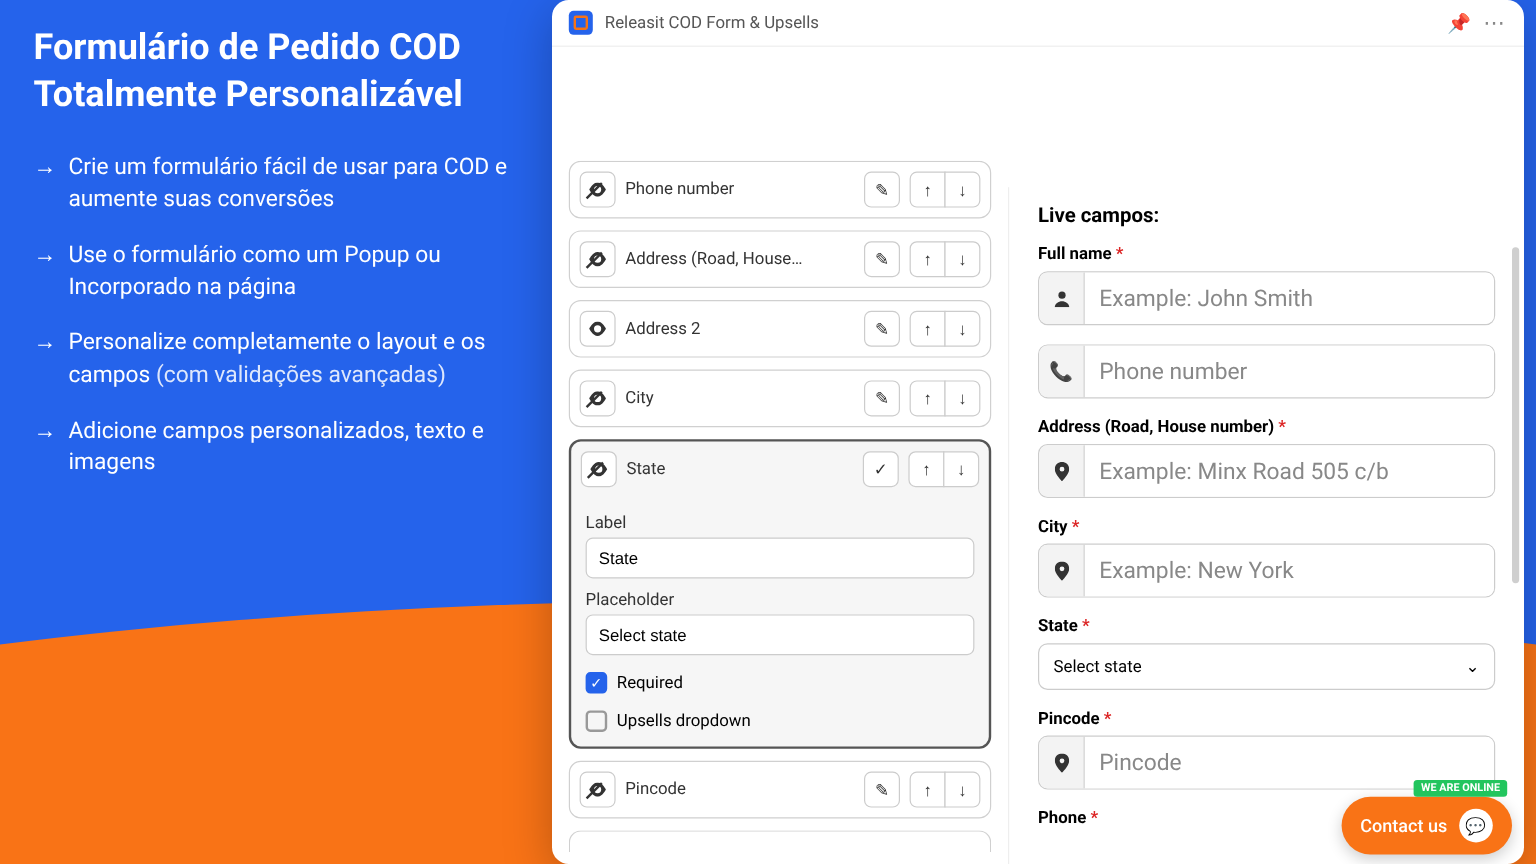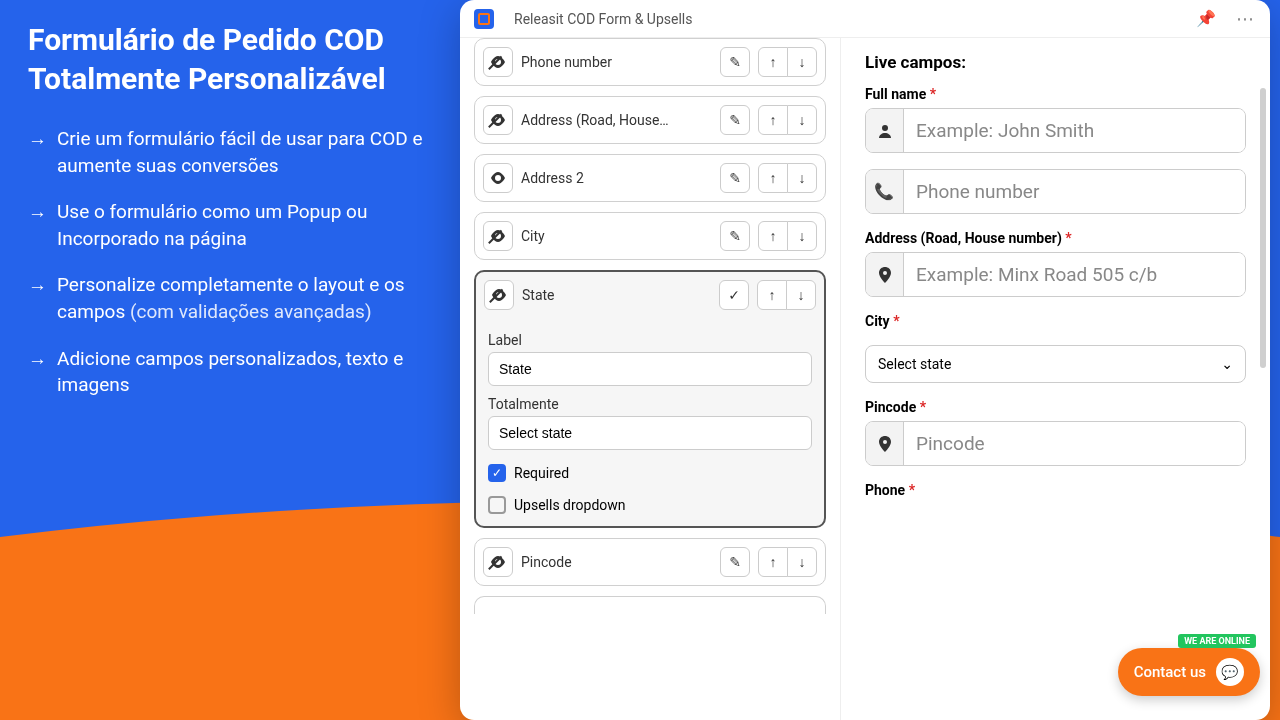--- a/index.html
+++ b/index.html
@@ -4,27 +4,27 @@
 <style>
 * { box-sizing: border-box; margin: 0; padding: 0; }
 body { font-family: -apple-system, BlinkMacSystemFont, 'Segoe UI', Roboto, sans-serif; width: 1280px; height: 720px; overflow: hidden; position: relative; background: #2563eb; }
 .bg-wave { position: absolute; bottom: 0; left: 0; width: 100%; height: 220px; background: #f97316; border-radius: 50% 50% 0 0 / 100% 100% 0 0; transform: scaleX(1.8); }
 .sidebar { position: absolute; left: 28px; top: 20px; width: 400px; color: #fff; }
 .sidebar h1 { font-size: 30px; font-weight: 700; line-height: 1.3; margin-bottom: 28px; }
 .feat { display: flex; align-items: flex-start; gap: 10px; margin-bottom: 20px; font-size: 19px; line-height: 1.4; }
 .feat .arrow { font-weight: 700; flex-shrink: 0; }
 .feat .dim { opacity: 0.85; }
 .app-window { position: absolute; left: 460px; top: 0; width: 810px; height: 720px; background: #fff; border-radius: 14px; box-shadow: 0 10px 40px rgba(0,0,0,0.25); display: flex; flex-direction: column; overflow: hidden; }
-.titlebar { display: flex; align-items: center; gap: 20px; padding: 8px 14px; border-bottom: 1px solid #eee; }
+.titlebar { display: flex; align-items: center; gap: 10px; padding: 8px 14px; border-bottom: 1px solid #eee; }
 .titlebar-icon { width: 20px; height: 20px; background: #2563eb; border-radius: 4px; position: relative; }
 .titlebar-icon::after { content: ""; position: absolute; left: 4px; top: 4px; width: 8px; height: 8px; border: 2px solid #f97316; border-radius: 2px; }
 .titlebar-title { font-size: 14px; color: #555; flex: 1; }
 .pin { color: #f59e0b; font-size: 16px; }
 .dots { color: #888; font-size: 18px; letter-spacing: 2px; }
-.app-body { display: flex; flex: 1; overflow: hidden; }
+.app-body { display: flex; flex: 1; overflow: hidden; align-items: flex-end; }
 .editor { width: 380px; padding: 0 14px; overflow-y: auto; }
 .preview { flex: 1; padding: 14px 24px; border-left: 1px solid #eee; overflow-y: auto; position: relative; }
 .preview-scroll { position: absolute; right: 4px; top: 50px; width: 6px; height: 280px; background: #cfcfcf; border-radius: 3px; }
 .field-item { border: 1px solid #d0d0d0; border-radius: 10px; margin-bottom: 10px; background: #fff; }
 .field-head { display: flex; align-items: center; padding: 8px; gap: 8px; }
 .icon-btn { width: 30px; height: 30px; border: 1px solid #ccc; border-radius: 6px; display: flex; align-items: center; justify-content: center; background: #fff; cursor: pointer; font-size: 14px; color: #333; flex-shrink: 0; }
 .field-name { flex: 1; font-size: 14px; color: #333; white-space: nowrap; overflow: hidden; text-overflow: ellipsis; }
 .btn-group { display: flex; gap: 0; }
 .btn-group .icon-btn { border-radius: 0; margin-left: -1px; }
 .btn-group .icon-btn:first-child { border-radius: 6px 0 0 6px; margin-left: 0; }
@@ -39,21 +39,21 @@
 .chk.checked { background: #2563eb; border-color: #2563eb; color: #fff; font-size: 12px; }
 .preview h3 { font-size: 17px; font-weight: 700; margin-bottom: 14px; }
 .form-title { font-size: 20px; font-weight: 700; text-align: center; margin-bottom: 18px; }
 .form-group { margin-bottom: 16px; }
 .form-label { font-size: 14px; font-weight: 700; margin-bottom: 6px; }
 .req { color: #dc2626; }
 .input-wrap { display: flex; border: 1px solid #ccc; border-radius: 8px; overflow: hidden; }
 .input-addon { width: 38px; background: #f3f3f3; display: flex; align-items: center; justify-content: center; border-right: 1px solid #ccc; font-size: 16px; }
 .input-field { flex: 1; padding: 10px 12px; border: none; font-size: 19px; color: #888; background: #fff; }
 .select-wrap { border: 1px solid #ccc; border-radius: 8px; padding: 10px 12px; display: flex; justify-content: space-between; align-items: center; font-size: 14px; background: #fff; }
-.contact-btn { position: absolute; right: 20px; bottom: 24px; background: #f97316; color: #fff; padding: 10px 16px; border-radius: 24px; display: flex; align-items: center; gap: 10px; font-size: 15px; font-weight: 500; box-shadow: 0 4px 12px rgba(0,0,0,0.2); }
+.contact-btn { position: absolute; right: 20px; bottom: 8px; background: #f97316; color: #fff; padding: 10px 16px; border-radius: 24px; display: flex; align-items: center; gap: 10px; font-size: 15px; font-weight: 500; box-shadow: 0 4px 12px rgba(0,0,0,0.2); }
 .contact-icon { width: 28px; height: 28px; background: #fff; border-radius: 50%; display: flex; align-items: center; justify-content: center; color: #f97316; font-size: 14px; }
 .online-badge { position: absolute; top: -14px; right: 4px; background: #22c55e; color: #fff; font-size: 9px; font-weight: 700; padding: 2px 6px; border-radius: 3px; }
 .eye-off { position: relative; }
 .eye-off::after { content: ""; position: absolute; left: 2px; top: 50%; width: 18px; height: 1.5px; background: #333; transform: rotate(-45deg); }
 svg { display: block; }
 </style>
 </head>
 <body>
 
 <div class="bg-wave"></div>
@@ -165,21 +165,21 @@
           <div class="field-name">State</div>
           <div class="icon-btn">✓</div>
           <div class="btn-group">
             <div class="icon-btn">↑</div>
             <div class="icon-btn">↓</div>
           </div>
         </div>
         <div class="field-detail">
           <div class="detail-label">Label</div>
           <input class="detail-input" value="State" style="">
-          <div class="detail-label">Totalmente</div>
+          <div class="detail-label">Placeholder</div>
           <input class="detail-input" value="Select state" style="">
           <div class="chk-row">
             <div class="chk checked">✓</div>
             <span>Required</span>
           </div>
           <div class="chk-row">
             <div class="chk"></div>
             <span>Upsells dropdown</span>
           </div>
         </div>
@@ -235,23 +235,32 @@
               <svg width="12" height="16" viewBox="0 0 12 16">
                 <path d="M6 0C3 0 0 2 0 6c0 4 6 10 6 10s6-6 6-10c0-4-3-6-6-6zm0 8a2 2 0 110-4 2 2 0 010 4z" fill="#333"></path>
               </svg>
             </div>
           <div class="input-field">Example: Minx Road 505 c/b</div>
         </div>
       </div>
 
       <div class="form-group">
         <div class="form-label"><span>City</span> <span class="req">*</span></div>
-      </div>
-
-      <div class="form-group">
+        <div class="input-wrap">
+          <div class="input-addon">
+              <svg width="12" height="16" viewBox="0 0 12 16">
+                <path d="M6 0C3 0 0 2 0 6c0 4 6 10 6 10s6-6 6-10c0-4-3-6-6-6zm0 8a2 2 0 110-4 2 2 0 010 4z" fill="#333"></path>
+              </svg>
+            </div>
+          <div class="input-field">Example: New York</div>
+        </div>
+      </div>
+
+      <div class="form-group">
+        <div class="form-label"><span>State</span> <span class="req">*</span></div>
         <div class="select-wrap">
           <span>Select state</span>
           <span>⌄</span>
         </div>
       </div>
 
       <div class="form-group">
         <div class="form-label"><span>Pincode</span> <span class="req">*</span></div>
         <div class="input-wrap">
           <div class="input-addon">

